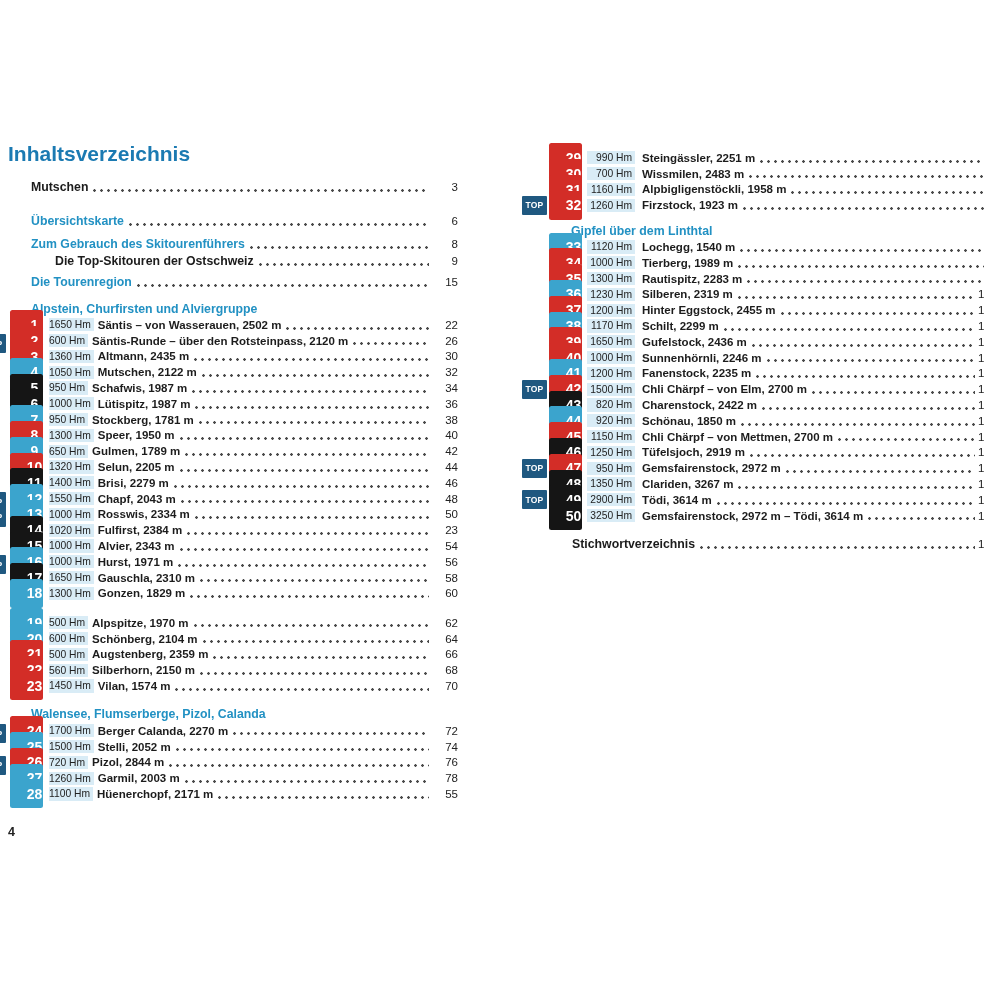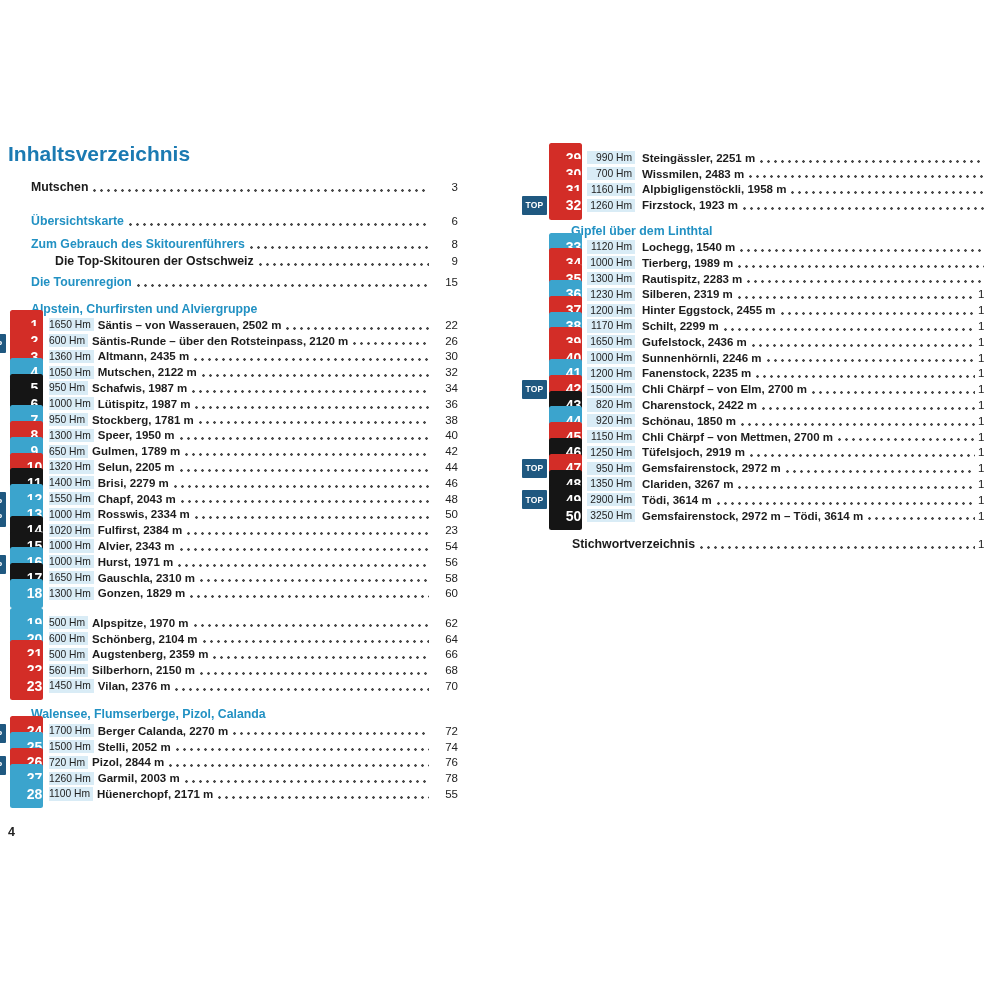--- a/index.html
+++ b/index.html
@@ -267,21 +267,21 @@
     <span class="badge red">22</span>
     <span class="hm">560 Hm</span>
     <span class="tname">Silberhorn, 2150 m</span>
     <span class="dots"></span>
     <span class="tpage">68</span>
   </div>
             <div class="trow">
 
     <span class="badge red">23</span>
     <span class="hm">1450 Hm</span>
-    <span class="tname">Vilan, 2376 m</span>
+    <span class="tname">Vilan, 1574 m</span>
     <span class="dots"></span>
     <span class="tpage">70</span>
   </div>
           </div>
   </div>
         <div class="section">
     <div class="sec-heading">Walensee, Flumserberge, Pizol, Calanda</div>
     <div class="sec-rows">
             <div class="trow">
     <span class="toptag">TOP</span>

